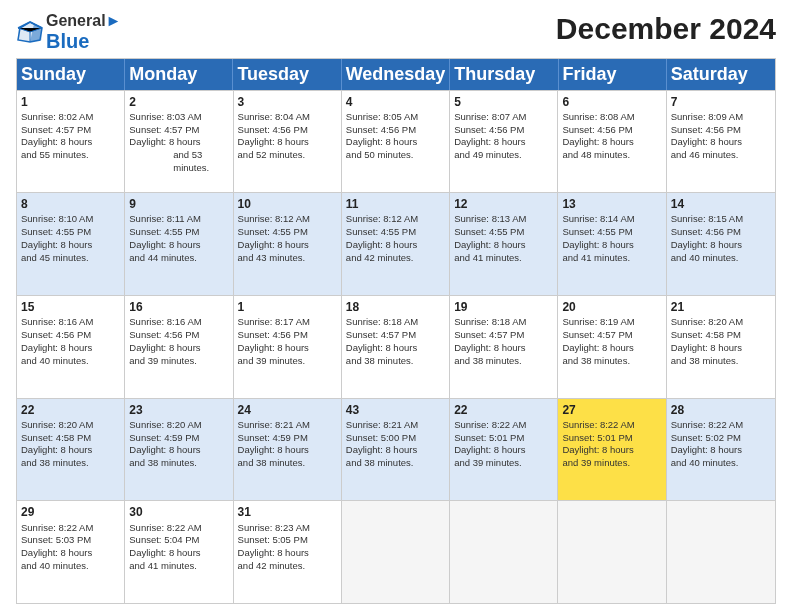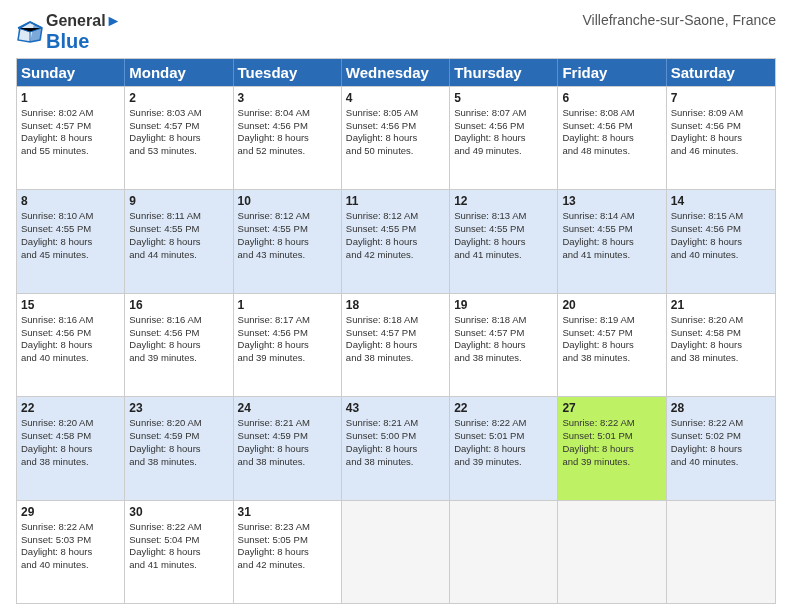--- a/index.html
+++ b/index.html
@@ -52,21 +52,21 @@
       flex-direction: column;
       border: 1px solid #ccc;
     }
     .cal-header {
       display: grid;
       grid-template-columns: repeat(7, 1fr);
       background: #2a6bb5;
     }
     .cal-header-cell {
       color: #fff;
-      font-size: 15px;
+      font-size: 18px;
       font-weight: bold;
       padding: 5px 4px;
       text-align: left;
       border-right: 1px solid #5a8fd0;
     }
     .cal-header-cell:last-child { border-right: none; }
     .cal-body {
       flex: 1;
       display: flex;
       flex-direction: column;
@@ -116,21 +116,21 @@
         <path d="M14 14 L14 24" stroke="#1a6bbf" stroke-width="1"></path>
       </svg>
       <div>
         <div style="font-size:16px;font-weight:bold;color:#333;line-height:1.1;">
           General<span style="color:#1a6bbf;">►</span>
         </div>
         <div style="font-size:20px;font-weight:bold;color:#1a6bbf;line-height:1.1;">Blue</div>
       </div>
     </div>
     <div class="title-block">
-      <div class="subtitle">Villefranche-sur-Saone, France</div>
+      <div class="main-title">December 2024</div>
     </div>
   </div>
 
   <div class="calendar">
     <div class="cal-header">
       <div class="cal-header-cell">Sunday</div>
       <div class="cal-header-cell">Monday</div>
       <div class="cal-header-cell">Tuesday</div>
       <div class="cal-header-cell">Wednesday</div>
       <div class="cal-header-cell">Thursday</div>
@@ -144,21 +144,21 @@
             <span style="display: block;">Sunrise: 8:02 AM</span>
             <span style="display: block;">Sunset: 4:57 PM</span>
             <span style="display: block;">Daylight: 8 hours</span>
             <span style="display: block;">and 55 minutes.</span>
           </div>
           <div class="cal-cell">
             <span class="day-num">2</span>
             <span style="display: block;">Sunrise: 8:03 AM</span>
             <span style="display: block;">Sunset: 4:57 PM</span>
             <span style="display: block;">Daylight: 8 hours</span>
-            <span style="display: block;">and 53 minutes.</span>
+            <span style="display: block; margin-left: 44px;">and 53 minutes.</span>
           </div>
           <div class="cal-cell">
             <span class="day-num">3</span>
             <span style="display: block;">Sunrise: 8:04 AM</span>
             <span style="display: block;">Sunset: 4:56 PM</span>
             <span style="display: block;">Daylight: 8 hours</span>
             <span style="display: block;">and 52 minutes.</span>
           </div>
           <div class="cal-cell">
             <span class="day-num">4</span>
@@ -320,21 +320,21 @@
             <span style="display: block;">Daylight: 8 hours</span>
             <span style="display: block;">and 38 minutes.</span>
           </div>
           <div class="cal-cell alt-row" style="background: rgb(220, 232, 247);">
             <span class="day-num">22</span>
             <span style="display: block;">Sunrise: 8:22 AM</span>
             <span style="display: block;">Sunset: 5:01 PM</span>
             <span style="display: block;">Daylight: 8 hours</span>
             <span style="display: block;">and 39 minutes.</span>
           </div>
-          <div class="cal-cell alt-row" style="background: #bef264;">
+          <div class="cal-cell alt-row" style="background: #fde047;">
             <span class="day-num">27</span>
             <span style="display: block;">Sunrise: 8:22 AM</span>
             <span style="display: block;">Sunset: 5:01 PM</span>
             <span style="display: block;">Daylight: 8 hours</span>
             <span style="display: block;">and 39 minutes.</span>
           </div>
           <div class="cal-cell alt-row" style="background: rgb(220, 232, 247);">
             <span class="day-num">28</span>
             <span style="display: block;">Sunrise: 8:22 AM</span>
             <span style="display: block;">Sunset: 5:02 PM</span>

